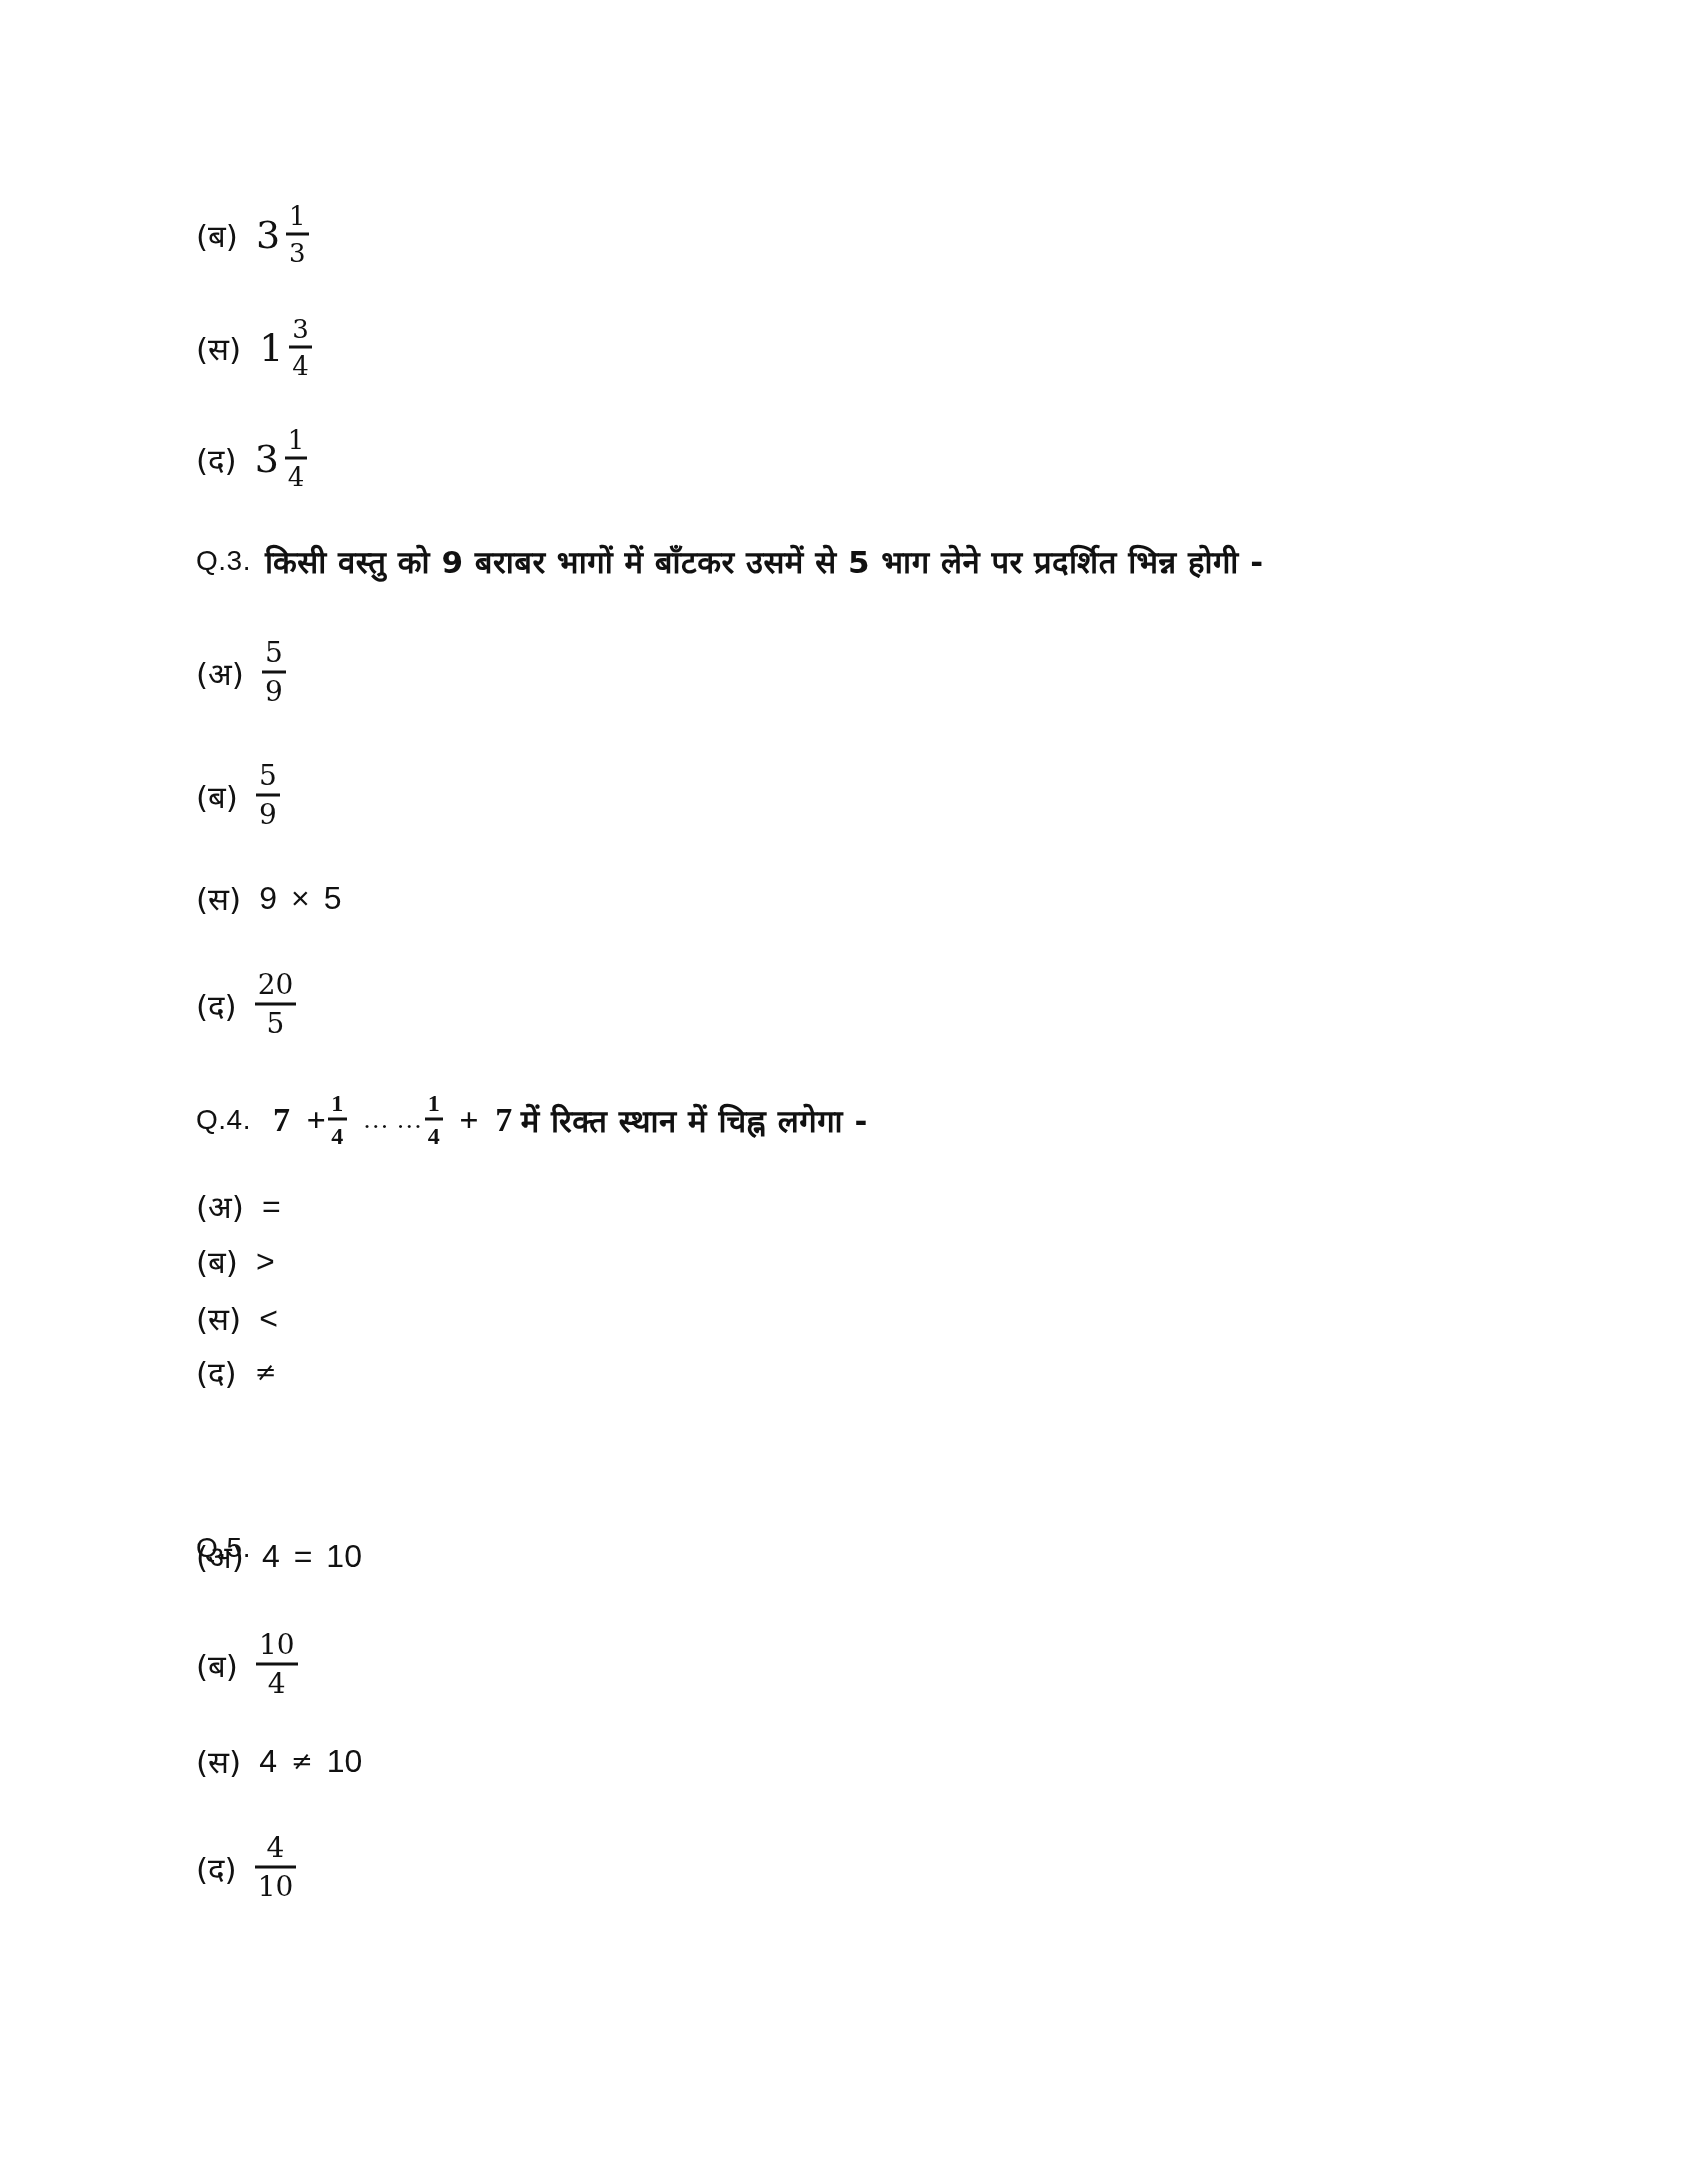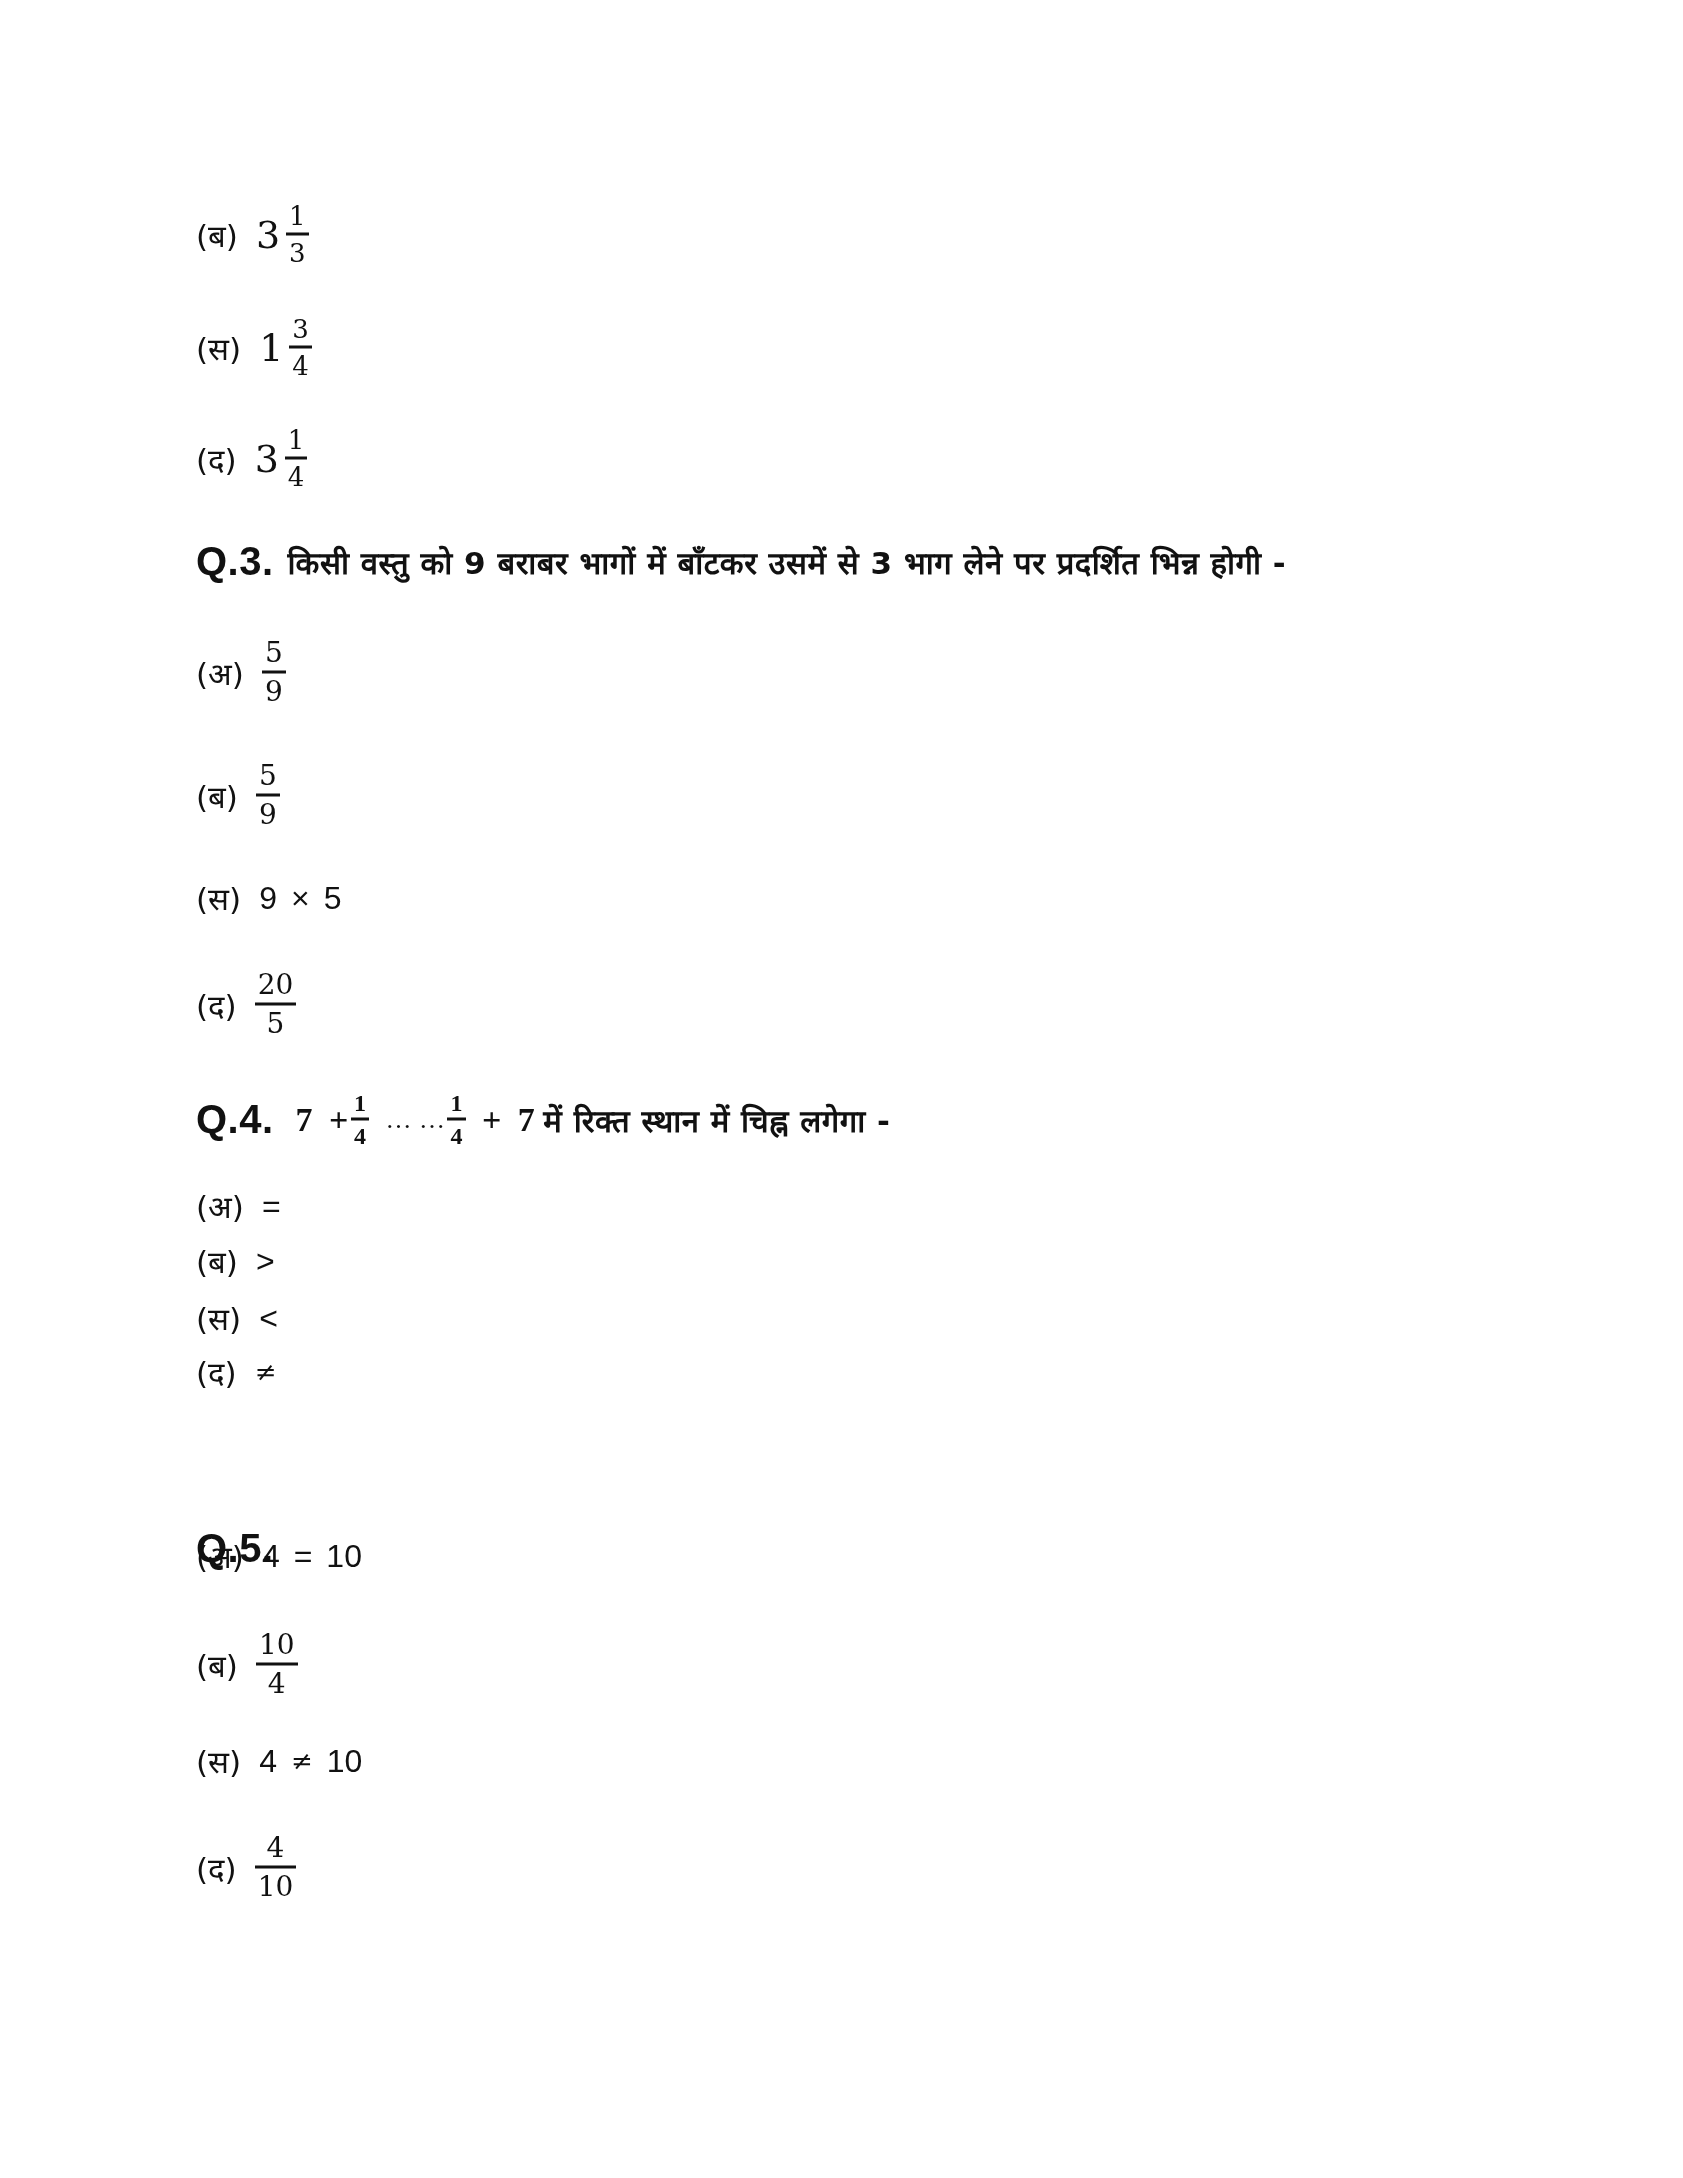--- a/index.html
+++ b/index.html
@@ -8,21 +8,21 @@
   .label { font-family: "DejaVu Sans", sans-serif; font-size: 31px; margin-right: 18px; }
   .sans { font-family: "Liberation Sans", sans-serif; font-size: 32px; }
   .serif { font-family: "DejaVu Serif", serif; }
   .whole { font-family: "DejaVu Serif", serif; font-size: 38px; margin-right: 6px; }
   .frac { display: inline-flex; flex-direction: column; align-items: center; font-family: "DejaVu Serif", serif; line-height: 1; }
   .frac .num, .frac .den { font-size: 26px; padding: 0 3px; }
   .frac .bar { height: 3px; background: #111; align-self: stretch; margin: 4px 0; }
   .frac.big .num, .frac.big .den { font-size: 28px; }
   .q { position: absolute; left: 196px; transform: translateY(-50%); white-space: nowrap; display: flex; align-items: center;
        font-family: "DejaVu Sans", sans-serif; font-weight: bold; font-size: 31px; letter-spacing: 0.5px; }
-  .q .qn { font-family: "Liberation Sans", sans-serif; font-weight: bold; font-size: 40px; margin-right: 14px; }
+  .q .qn { font-family: "Liberation Sans", sans-serif; font-weight: normal; font-size: 28px; margin-right: 14px; }
   .q .m { font-family: "Liberation Serif", serif; font-weight: bold; font-size: 34px; margin: 0 8px; }
   .q .frac .num, .q .frac .den { font-family: "Liberation Serif", serif; font-weight: bold; font-size: 24px; }
   .q .frac .bar { height: 3px; margin: 3px 0; }
   .sym { font-family: "Liberation Sans", sans-serif; font-size: 32px; }
   .gap { display: inline-block; width: 14px; }
 </style>
 </head>
 <body>
 
 <div class="row" style="top:234px;">
@@ -48,21 +48,21 @@
   <span class="whole">3</span>
   <span class="frac">
     <span class="num">1</span>
     <span class="bar"></span>
     <span class="den">4</span>
   </span>
 </div>
 
 <div class="q" style="top:561px;">
   <span class="qn">Q.3.</span>
-  <span>किसी वस्तु को 9 बराबर भागों में बाँटकर उसमें से 3 भाग लेने पर प्रदर्शित भिन्न होगी -</span>
+  <span>किसी वस्तु को 9 बराबर भागों में बाँटकर उसमें से 5 भाग लेने पर प्रदर्शित भिन्न होगी -</span>
 </div>
 <div class="row" style="top:672px;">
   <span class="label">(अ)</span>
   <span class="frac big">
     <span class="num">5</span>
     <span class="bar"></span>
     <span class="den">9</span>
   </span>
 </div>
 <div class="row" style="top:795px;">

